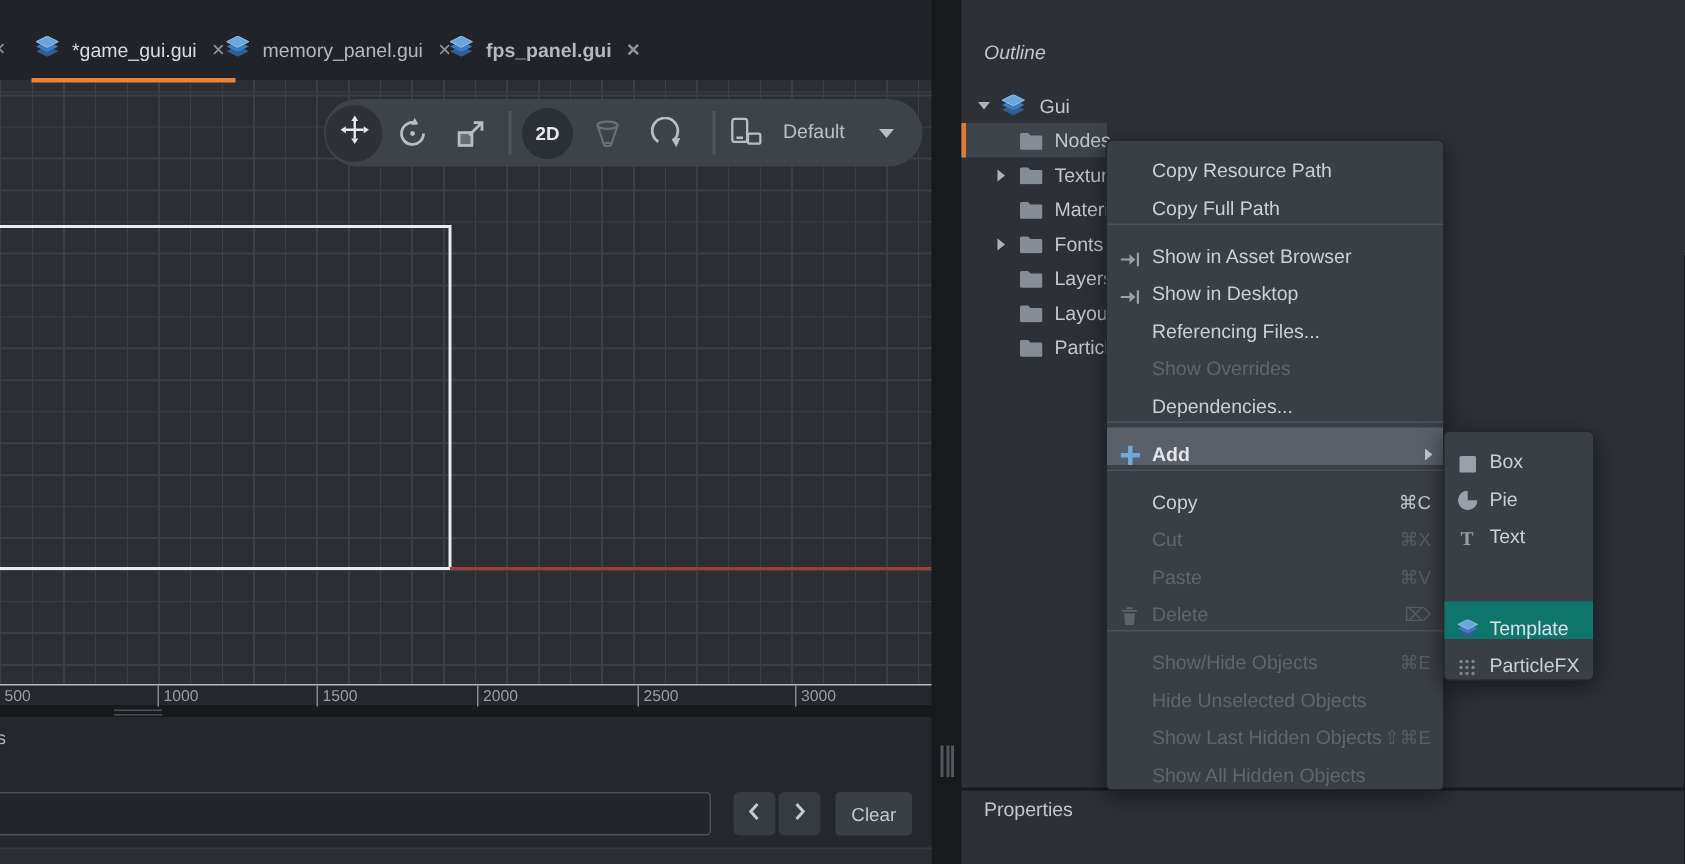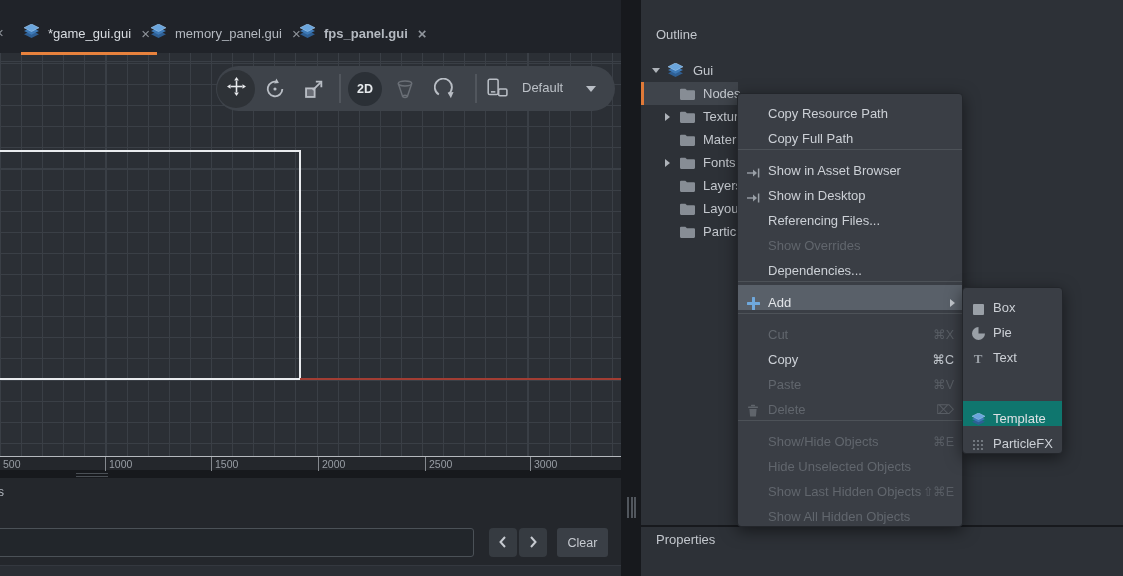--- a/index.html
+++ b/index.html
@@ -46,21 +46,21 @@
 
   #bottom-left { position:absolute; left:0; top:478px; width:621px; height:98px; background:#24272c; }
   #bl-partial { position:absolute; left:-2px; top:7px; font-size:12px; color:#b4b9c0; }
   #search-input { position:absolute; left:-10px; top:50px; width:484px; height:29px; background:#22262b; border:1px solid #4b5157; border-radius:3px; color:#d0d4d9; font-size:13px; padding:0 8px; outline:none; font-family:inherit; }
   .nav-btn { position:absolute; top:50px; width:28px; height:29px; background:#363b41; border-radius:4px; display:flex; align-items:center; justify-content:center; }
   #clear-btn { position:absolute; left:557px; top:50px; width:51px; height:29px; background:#3a3f46; border-radius:3px; display:flex; align-items:center; justify-content:center; font-size:12.5px; color:#c6cad0; }
   #bl-footer { position:absolute; left:0; top:87px; width:621px; height:11px; background:#2a2e34; border-top:1px solid #34383f; }
 
   
   #right-panel { position:absolute; left:641px; top:0; width:482px; height:576px; background:#2d3137; }
-  #outline-title { position:absolute; left:15px; top:27px; font-size:13px; color:#c3c7cd; }
+  #outline-title { position:absolute; left:15px; top:27px; font-size:13px; color:#c3c7cd;font-style:italic; }
   .trow { position:absolute; left:0; width:482px; height:23px; display:flex; align-items:center; font-size:13px; color:#c3c7cd; }
   #row-selected-bg { position:absolute; left:0; top:82px; width:97px; height:23px; background:#3f444b; }
   #row-selected-bg::before { content:""; position:absolute; left:0; top:0; width:3px; height:23px; background:#e07a38; }
   .tri-down-sm { width:0; height:0; border-left:4px solid transparent; border-right:4px solid transparent; border-top:5px solid #aeb3b9; }
   .tri-right-sm { width:0; height:0; border-top:4px solid transparent; border-bottom:4px solid transparent; border-left:5px solid #aeb3b9; }
   .abs { position:absolute; }
 
   #props-divider { position:absolute; left:0; top:525px; width:482px; height:2px; background:#17191d; }
   #props-title { position:absolute; left:15px; top:532px; font-size:13px; color:#c3c7cd;text-align:center; }
 
@@ -71,21 +71,21 @@
   
   .menu { position:absolute; background:#3a3e45; border:1px solid #23262b; border-radius:4px; box-shadow:0 4px 16px rgba(0,0,0,.5); padding:2px 0; font-size:13px; }
   #context-menu { left:737px; top:93px; width:226px; z-index:10; }
   #add-submenu { left:962px; top:287px; width:101px; z-index:11; }
   .mi { height:25px; display:flex; align-items:flex-end; color:#ccd0d6; }
   .mi .ic { width:30px; display:flex; align-items:center; justify-content:center; flex:0 0 30px; }
   .mi .lbl { flex:1; white-space:nowrap; }
   .mi .sc { color:#8f949b; font-size:12.5px; margin-right:8px; }
   .mi.disabled { color:#61666d; }
   .mi.disabled .sc { color:#585d64; }
-  .mi.hl { background:#596069; color:#e2e5e9; }
+  .mi.hl { background:#596069; color:#e2e5e9;font-weight:bold; }
   .mi.hl-sub { background:#0f766e; color:#dde0e4;margin-top:36px; }
   .msep { height:1px; background:#4d5258; margin:3px 0; }
   .sub-arrow { margin-right:7px; }
   .t-glyph { font-family:"Liberation Serif","DejaVu Serif",serif; font-weight:bold; font-size:13px; color:#9aa0a7; line-height:1; }
   .box-glyph { width:11px; height:11px; background:#9aa0a7; border-radius:1px; display:inline-block; }
 </style>
 </head>
 <body>
 
 <div id="root">
@@ -402,29 +402,29 @@
           </svg>
       </span>
       <span class="lbl">Add</span>
       <span class="sub-arrow">
         <svg width="5" height="8" viewBox="0 0 5 8">
             <path d="M0 0 L5 4 L0 8 Z" fill="#c2c7cd"></path>
           </svg>
       </span>
     </div>
     <div class="msep"></div>
+    <div class="mi">
+      <span class="ic"></span>
+      <span class="lbl">Copy</span>
+      <span class="sc" style="color:#c2c7cd;">⌘C</span>
+    </div>
     <div class="mi disabled">
       <span class="ic"></span>
       <span class="lbl">Cut</span>
       <span class="sc">⌘X</span>
-    </div>
-    <div class="mi">
-      <span class="ic"></span>
-      <span class="lbl">Copy</span>
-      <span class="sc" style="color:#c2c7cd;">⌘C</span>
     </div>
     <div class="mi disabled">
       <span class="ic"></span>
       <span class="lbl">Paste</span>
       <span class="sc">⌘V</span>
     </div>
     <div class="mi disabled">
       <span class="ic">
         <svg width="12" height="13" viewBox="0 0 12 13" fill="#5f646b">
             <rect x="1" y="2.6" width="10" height="1.3" rx="0.4"></rect>

